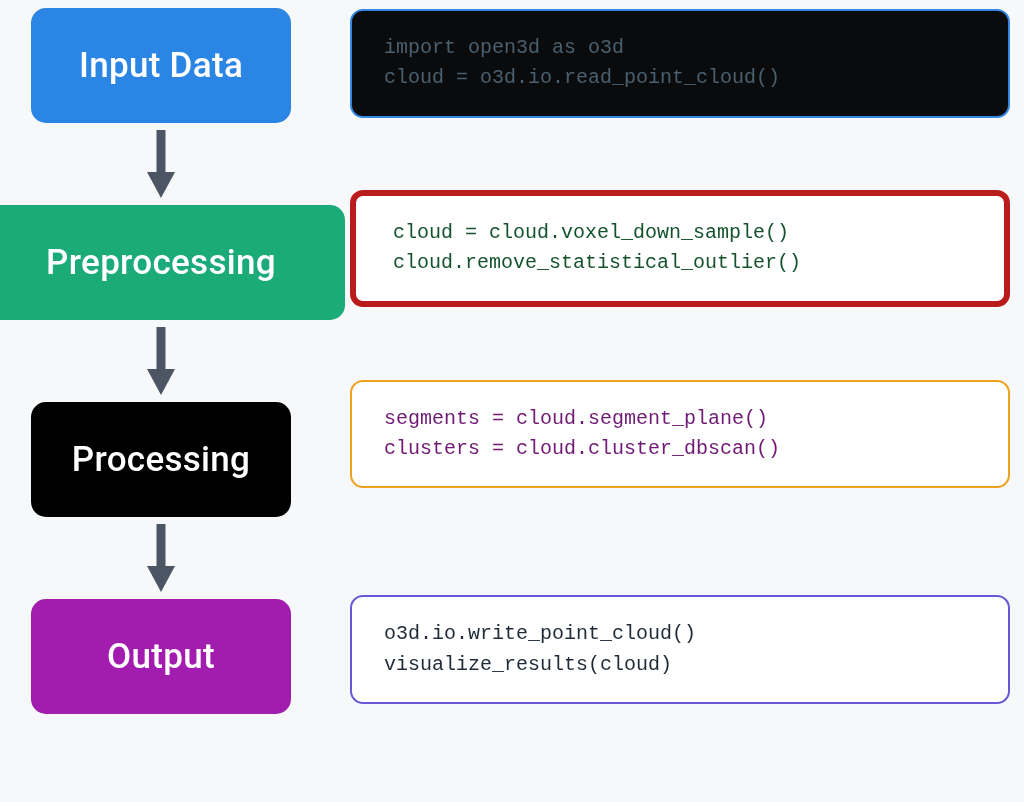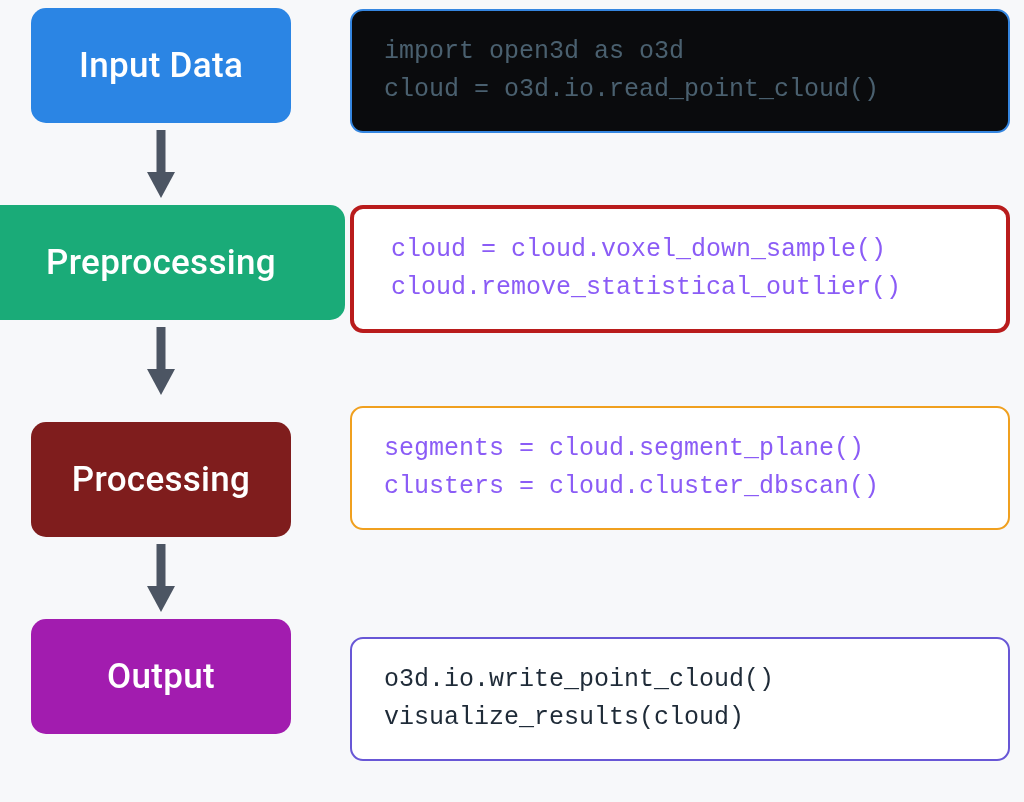--- a/index.html
+++ b/index.html
@@ -36,21 +36,21 @@
       font-size: 35px;
       font-weight: 500;
       display: flex;
       align-items: center;
       justify-content: center;
       text-align: center;
       letter-spacing: 0.3px;
     }
     .stage-input { background: #2b85e4; }
     .stage-pre   { background: #1aab78; width: 368px; }
-    .stage-proc  { background: #7f1d1d; margin-top: 20px; }
+    .stage-proc  { background: #000000; }
     .stage-out   { background: #a21caf; }
 
     .arrow-wrap {
       height: 82px;
       display: flex;
       align-items: center;
       justify-content: center;
     }
     .arrow-wrap svg {
       display: block;
@@ -60,32 +60,32 @@
       display: flex;
       flex-direction: column;
       width: 660px;
       flex-shrink: 0;
       padding-top: 1px;
     }
     .code-card {
       border-radius: 13px;
       padding: 22px 28px 22px 32px;
       font-family: ui-monospace, SFMono-Regular, Menlo, Monaco, Consolas, "Courier New", monospace;
-      font-size: 25px;
+      font-size: 20px;
       line-height: 1.52;
       white-space: pre;
       background: #fff;
     }
     .code-card.dark {
       background: #0a0b0d;
       color: #4a606f;
       border: 2px solid #3586e0;
     }
-    .code-card.green-border  { border: 4px solid #b91c1c; color: #8b5cf6; padding-left: 37px; }
-    .code-card.orange-border { border: 2px solid #f0a01f; color: #8b5cf6; }
+    .code-card.green-border  { border: 6px solid #b91c1c; color: #14532d; padding-left: 37px; }
+    .code-card.orange-border { border: 2px solid #f0a01f; color: #701a75; }
     .code-card.purple-border { border: 2px solid #6857d6; color: #1f2b38; margin-top: 35px; }
 
     .vspacer { height: 0; }
   </style>
 </head>
 <body>
 
 <div class="diagram">
 
   <div class="flow-col">

